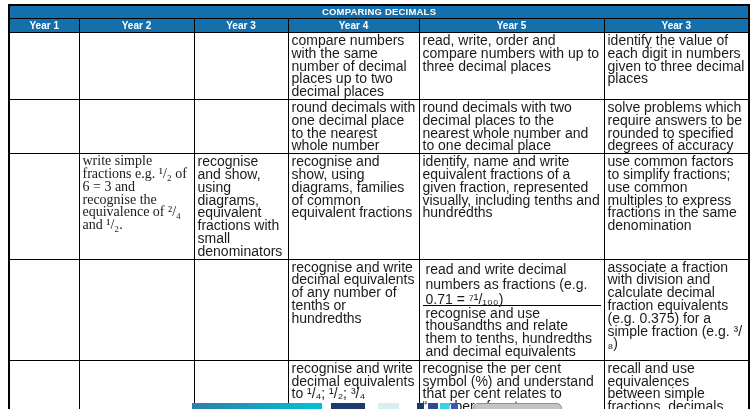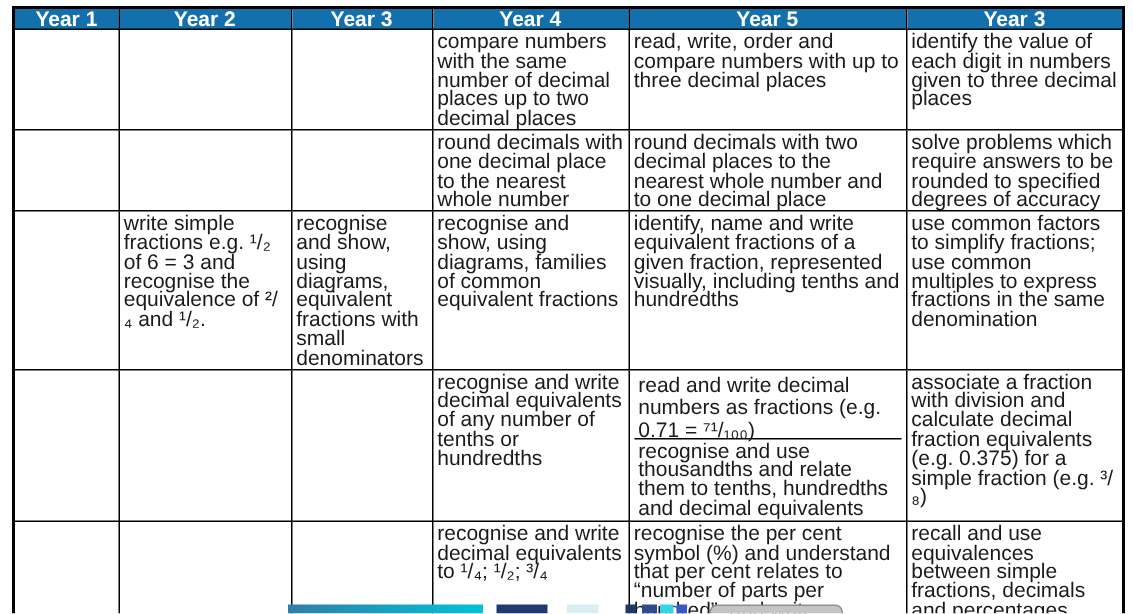--- a/index.html
+++ b/index.html
@@ -31,49 +31,52 @@
     font-size:9.5px;
     line-height:12px;
     letter-spacing:0.2px;
     padding:0 2px;
   }
   tr.year-head td {
     background:#1470AC;
     color:#ffffff;
     font-weight:bold;
     text-align:center;
-    font-size:14px;
+    font-size:10px;
     line-height:13px;
     padding:0 2px;
     vertical-align:middle;
   }
   td.p0 { padding:0; }
   .subcell { padding:1px 3px; box-sizing:border-box; }
   .subcell-top { height:45px; border-bottom:1px solid #000; }
-  .frac-cell { line-height:15.5px; }
+  .frac-cell { line-height:15.5px;font-family:Liberation Serif, serif; }
   .frac-cell2 { line-height:15px; }
   .legend { position:absolute; left:0; top:403px; width:755px; height:6px; }
   .lbar { position:absolute; top:0; height:8px; }
 </style>
 </head>
 <body>
 
 <div class="page">
 
   <table class="curr">
     <colgroup>
       <col style="width:70px">
         <col style="width:115px">
         <col style="width:94px">
       <col style="width:131px">
         <col style="width:185px">
         <col style="width:145px">
     </colgroup>
 
     <tbody>
+        <tr class="section-bar" style="height:13px">
+      <td colspan="6">COMPARING DECIMALS</td>
+    </tr>
 
     <tr class="year-head" style="height:14px">
       <td>Year 1</td>
       <td>Year 2</td>
       <td>Year 3</td>
       <td>Year 4</td>
       <td>Year 5</td>
       <td>Year 3</td>
     </tr>
 

